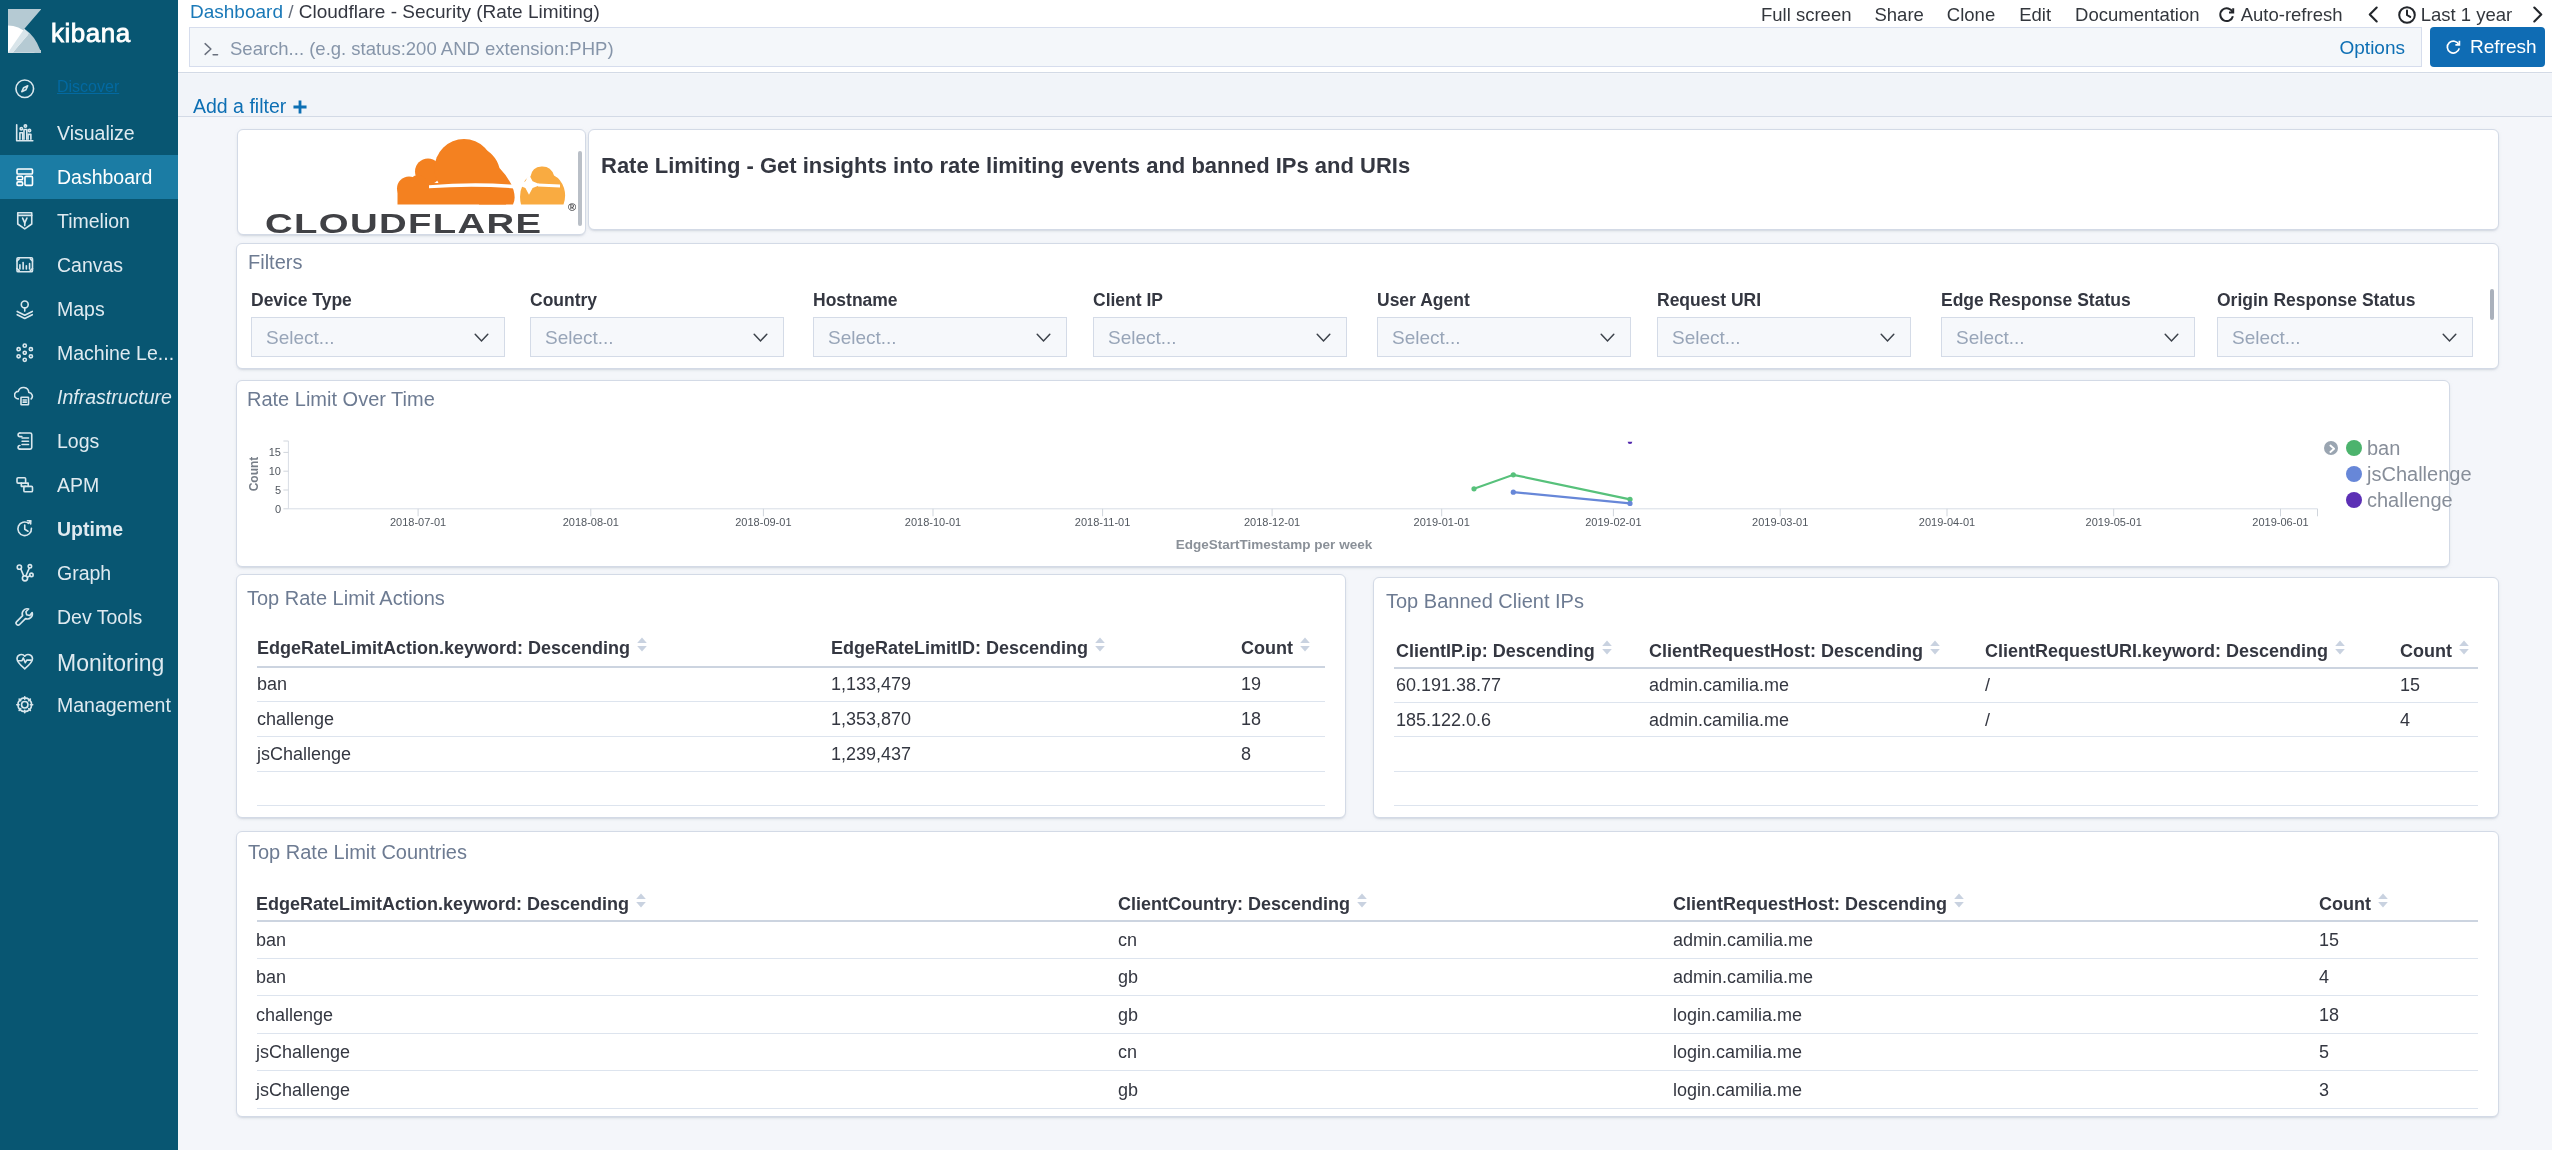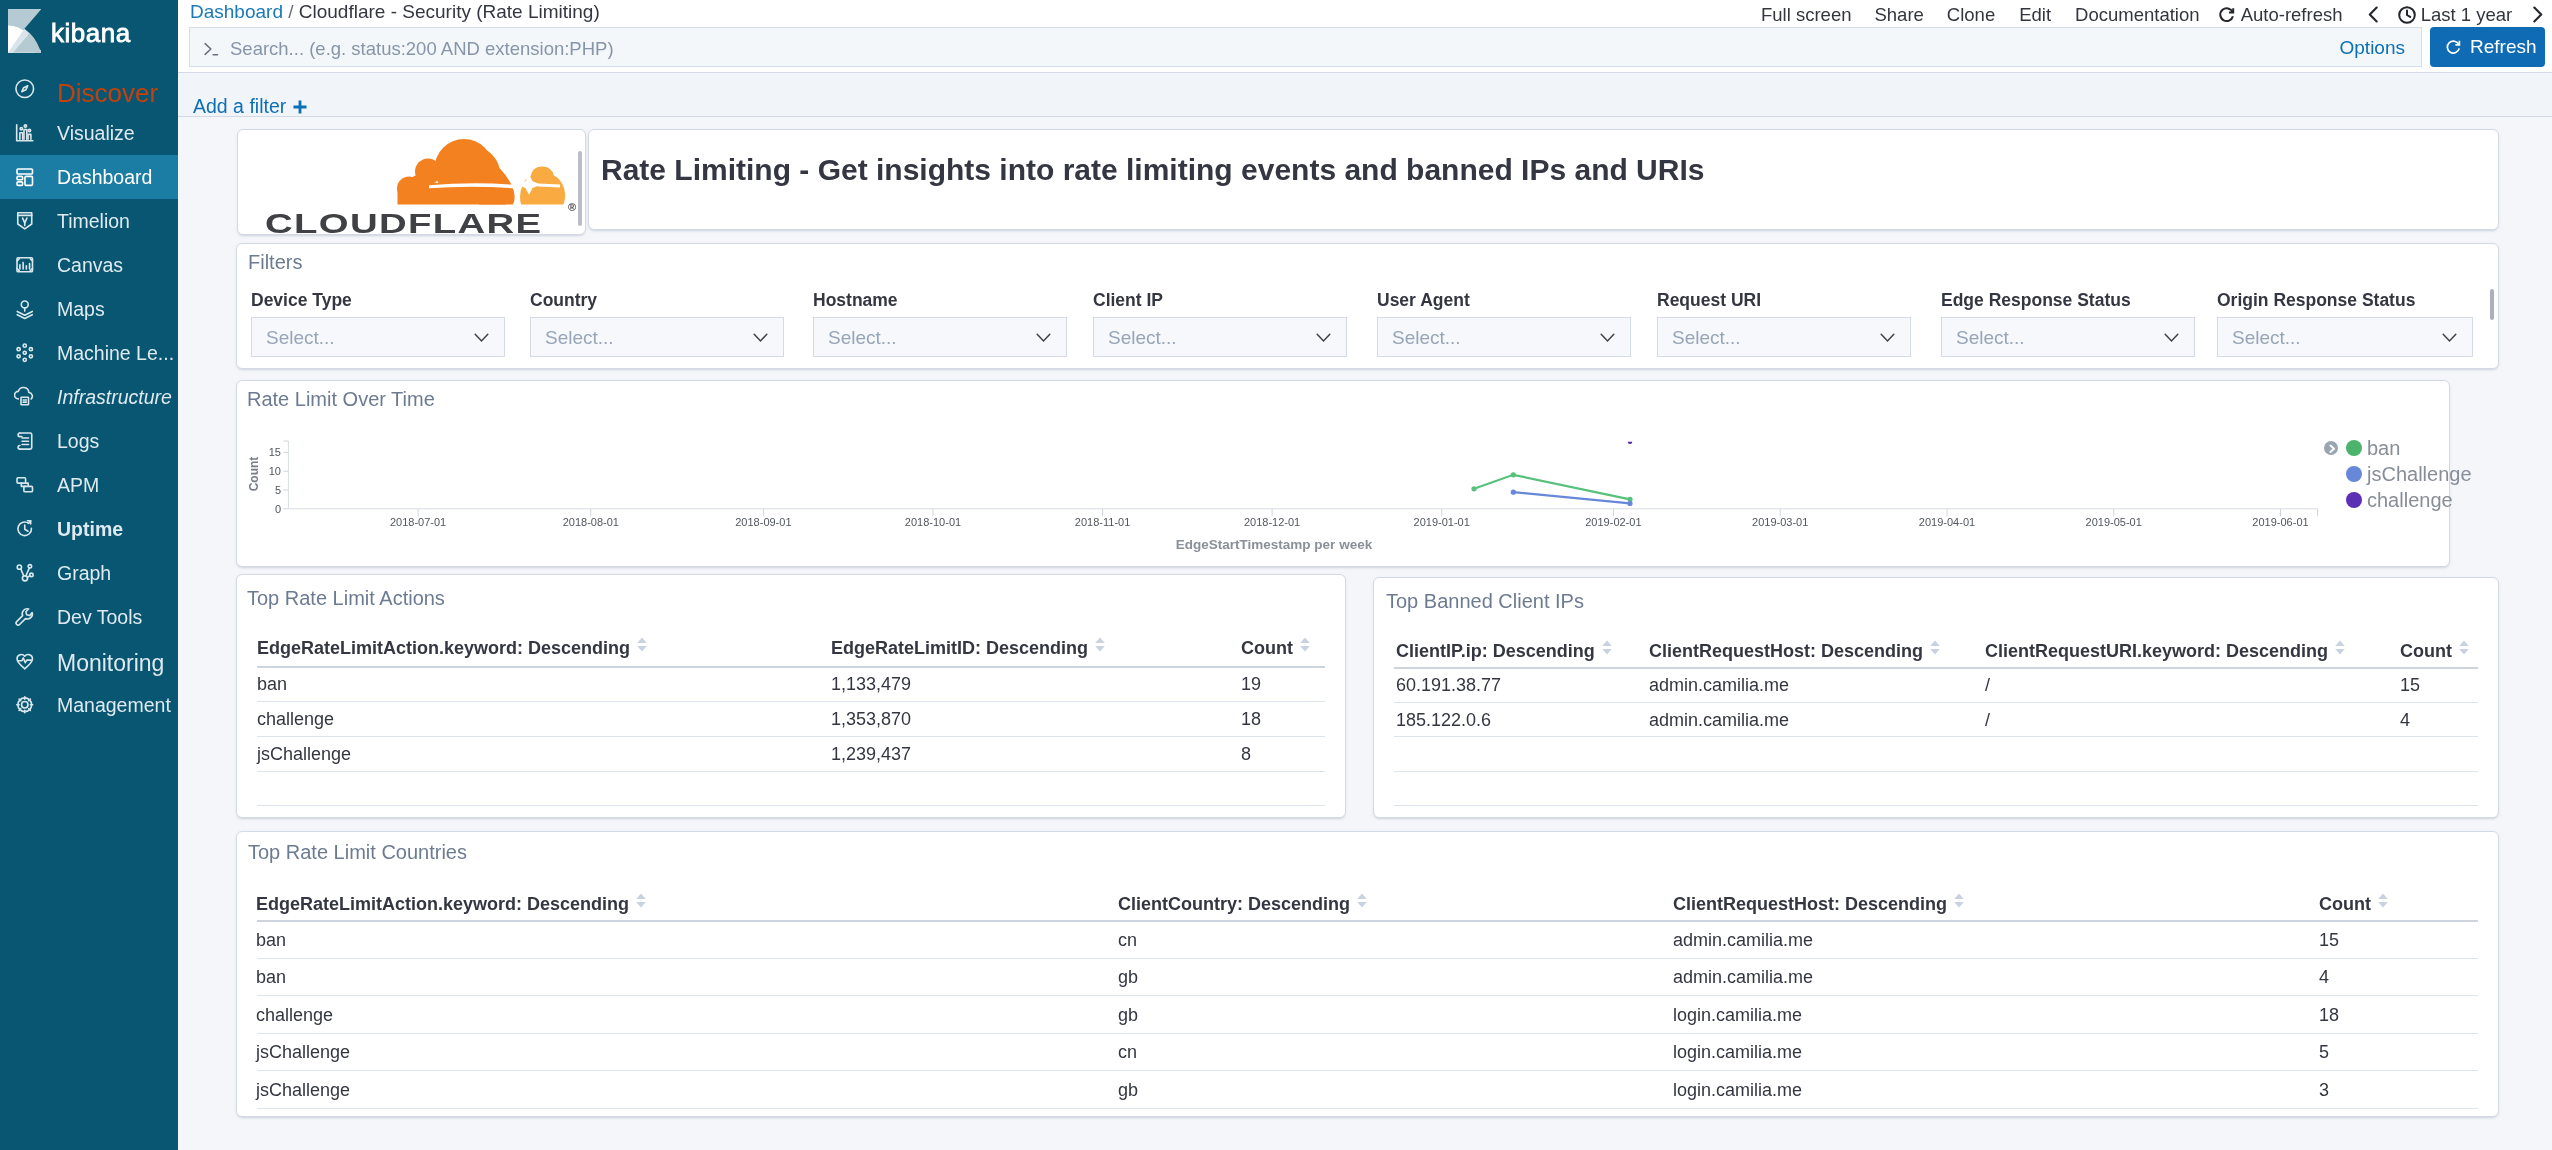--- a/index.html
+++ b/index.html
@@ -27,21 +27,21 @@
   <path d="M33,0.5 L16.4,19.8 Q27,27 32.2,41 L33,41 Z" fill="#085672"></path>
 </svg>
 <div class="abs" style="left:51px;top:18px;font-size:26px;color:#fff;letter-spacing:0.5px;-webkit-text-stroke:0.8px #fff;">kibana</div>
 
 <div class="abs" id="nav" style="left:0;top:67px;width:178px;">
     <div style="position:relative;height:44px;">
       <svg style="position:absolute;left:14px;top:11px;" width="21.5" height="21.5" viewBox="0 0 20 20" fill="none" stroke="#d9e7ed" stroke-width="1.5" stroke-linecap="round" stroke-linejoin="round">
         <circle cx="10" cy="10" r="8.2"></circle>
         <path d="M12.8,7.2 L11,11 L7.2,12.8 L9,9 Z"></path>
       </svg>
-      <div style="position:absolute;left:57px;top:11px;font-size:26px;color:#c2410c;white-space:nowrap;">Discover</div>
+      <div style="position:absolute;left:57px;top:11px;font-size:16px;color:#0369a1;white-space:nowrap;text-decoration:underline;">Discover</div>
     </div>
     <div style="position:relative;height:44px;">
       <svg style="position:absolute;left:14px;top:11px;" width="21.5" height="21.5" viewBox="0 0 20 20" fill="none" stroke="#d9e7ed" stroke-width="1.5" stroke-linecap="round" stroke-linejoin="round">
         <path d="M2.5,2.5 V17.5 H17.5"></path>
         <path d="M5.5,16 v-6 h2.6 v6"></path>
         <path d="M9.3,16 v-9 h2.6 v9"></path>
         <path d="M13.1,16 v-4.5 h2.6 v4.5"></path>
         <circle cx="6.8" cy="6.2" r="1.1"></circle>
         <circle cx="10.6" cy="3.8" r="1.1"></circle>
         <circle cx="14.4" cy="8" r="1.1"></circle>
@@ -460,13 +460,13 @@
     <div class="cell" style="left:19px;top:210px;">jsChallenge</div>
     <div class="cell" style="left:881px;top:210px;">cn</div>
     <div class="cell" style="left:1436px;top:210px;">login.camilia.me</div>
     <div class="cell" style="left:2082px;top:210px;">5</div>
     <div class="cell" style="left:19px;top:248px;">jsChallenge</div>
     <div class="cell" style="left:881px;top:248px;">gb</div>
     <div class="cell" style="left:1436px;top:248px;">login.camilia.me</div>
     <div class="cell" style="left:2082px;top:248px;">3</div>
   </div>
 
-<div class="abs" id="desc-text" style="left:601px;top:153px;font-size:30px;font-weight:bold;color:#343741;">Rate Limiting - Get insights into rate limiting events and banned IPs and URIs</div>
+<div class="abs" id="desc-text" style="left:601px;top:153px;font-size:22px;font-weight:bold;color:#343741;">Rate Limiting - Get insights into rate limiting events and banned IPs and URIs</div>
 
 </body></html>

